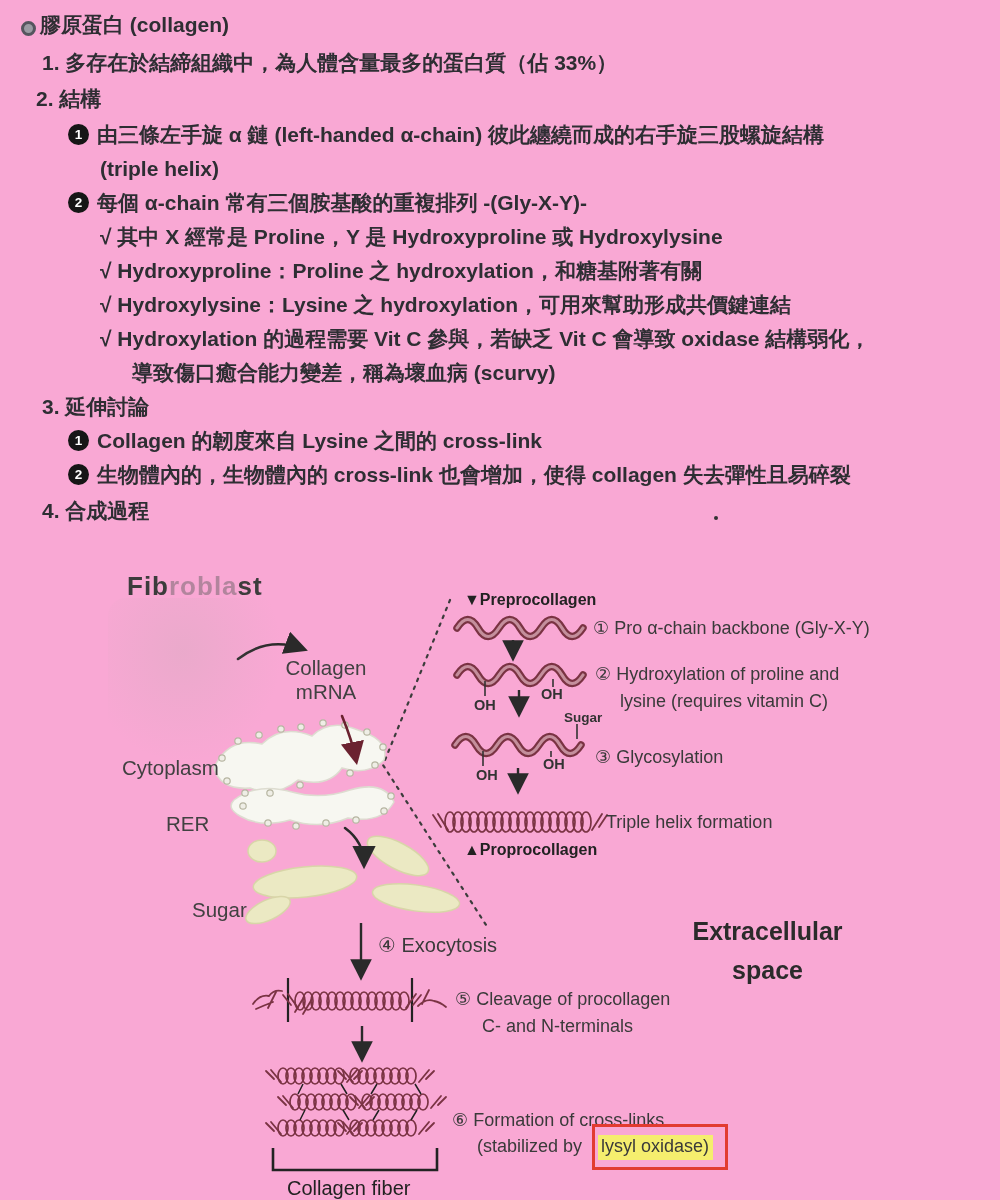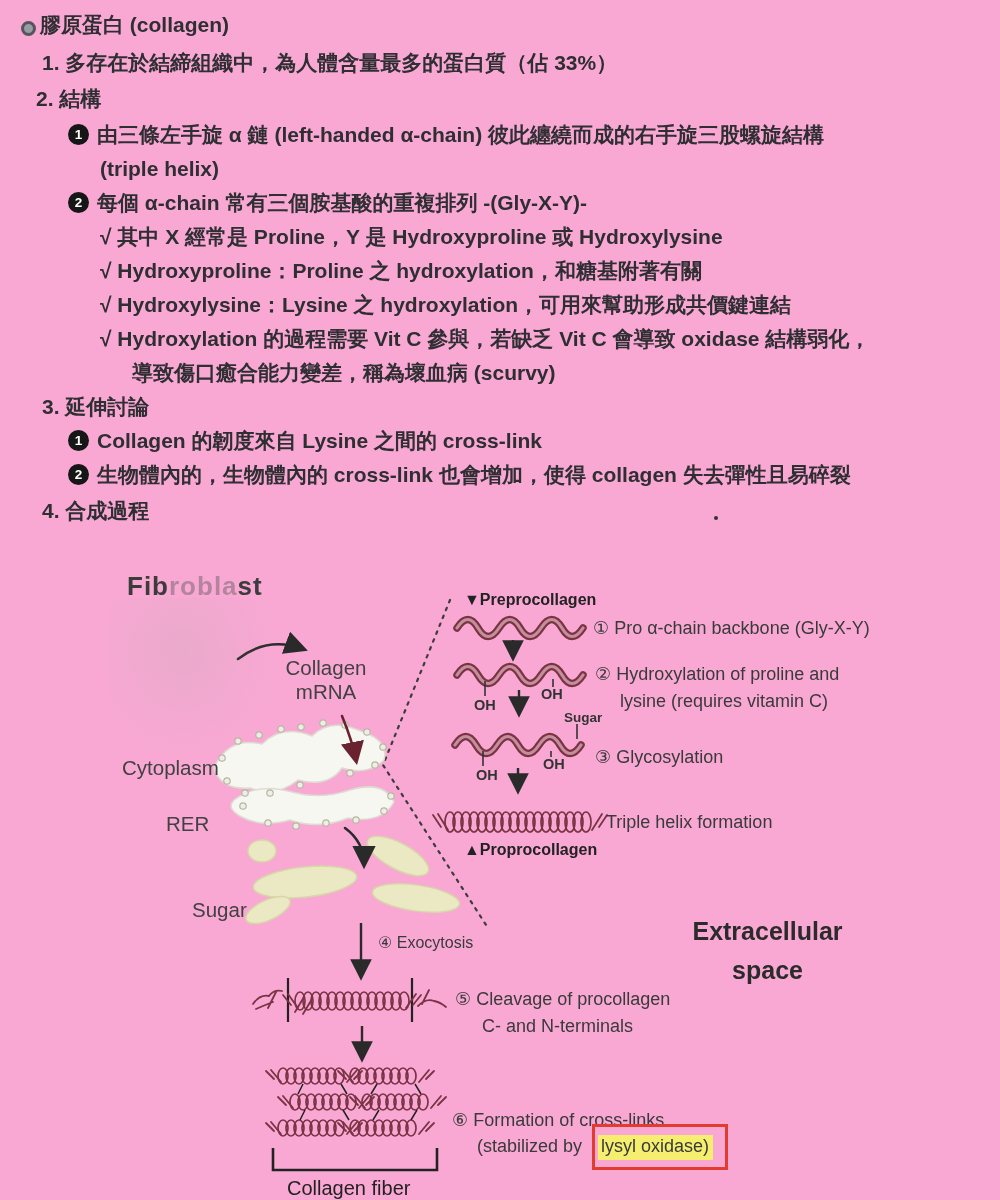--- a/index.html
+++ b/index.html
@@ -303,21 +303,21 @@
     <div class="dstep" style="left:620px;top:131px;">lysine (requires vitamin C)</div>
     <div class="dsmall" style="left:474px;top:137px;">OH</div>
     <div class="dsmall" style="left:541px;top:126px;">OH</div>
     <div class="dsmall" style="left:564px;top:150px;font-size:13.5px;">Sugar</div>
     <div class="dsmall" style="left:476px;top:207px;">OH</div>
     <div class="dsmall" style="left:543px;top:196px;">OH</div>
     <div class="dstep" style="left:595px;top:186px;">③ Glycosylation</div>
     <div class="dstep" style="left:606px;top:252px;">Triple helix formation</div>
     <div class="dtri" style="left:464px;top:281px;">▲Proprocollagen</div>
 
-    <div class="dstep" style="left:378px;top:373px;font-size:16px;">④ Exocytosis</div>
+    <div class="dstep" style="left:378px;top:373px;font-size:20px;">④ Exocytosis</div>
     <div id="extracellular">
       <div>Extracellular</div>
       <div>space</div>
     </div>
     <div class="dstep" style="left:455px;top:428px;">⑤ Cleavage of procollagen</div>
     <div class="dstep" style="left:482px;top:456px;">C- and N-terminals</div>
     <div class="dstep" style="left:452px;top:549px;">⑥ Formation of cross-links</div>
     <div class="dstep" style="left:477px;top:576px;text-align:center;">(stabilized by</div>
     <div id="hlbox">
       <span>lysyl oxidase)</span>

